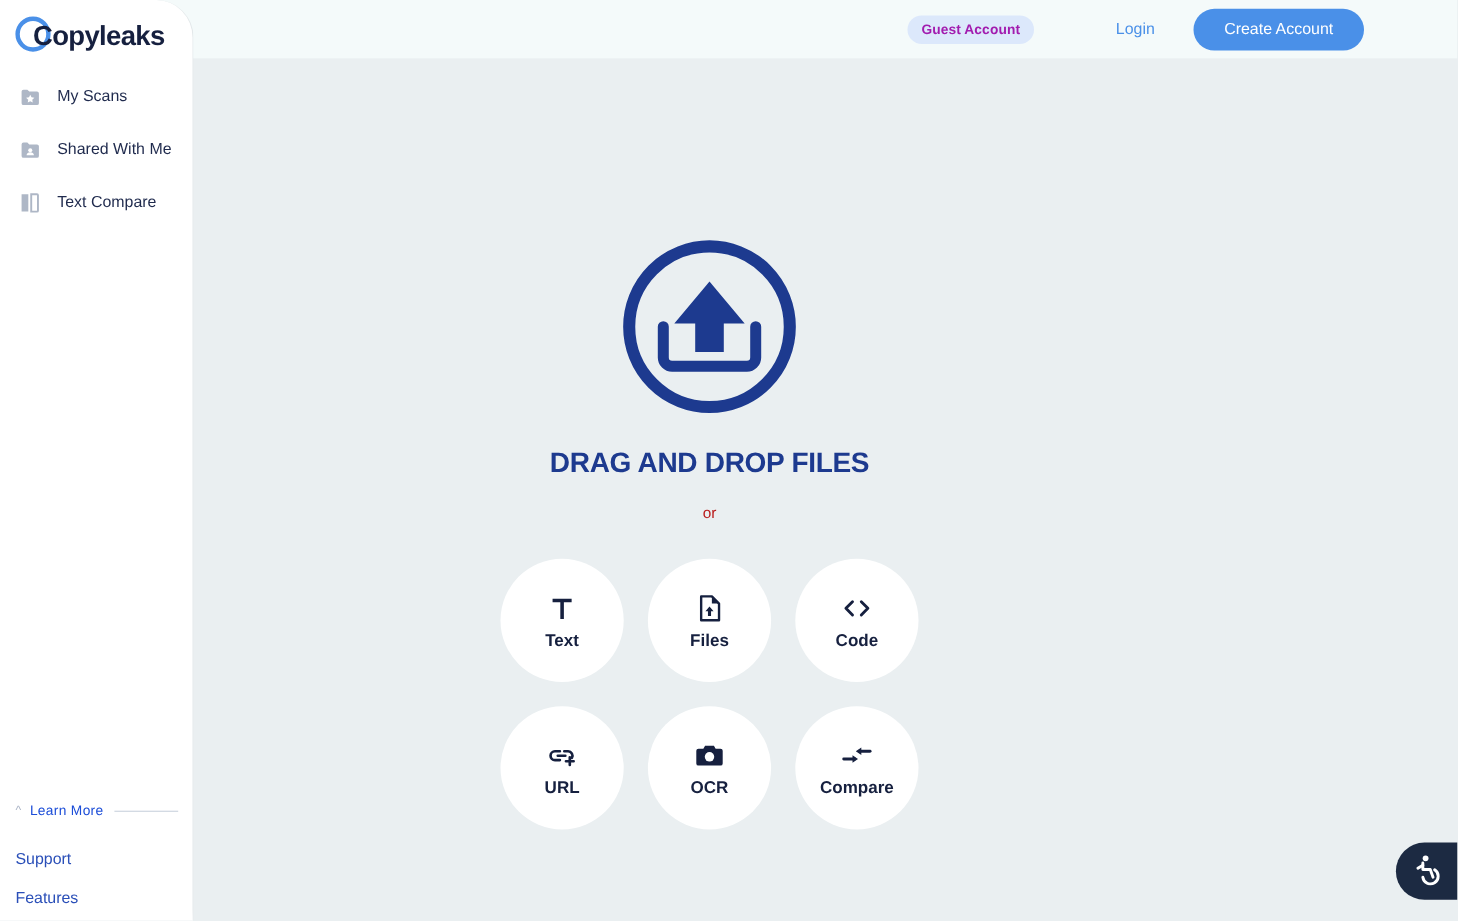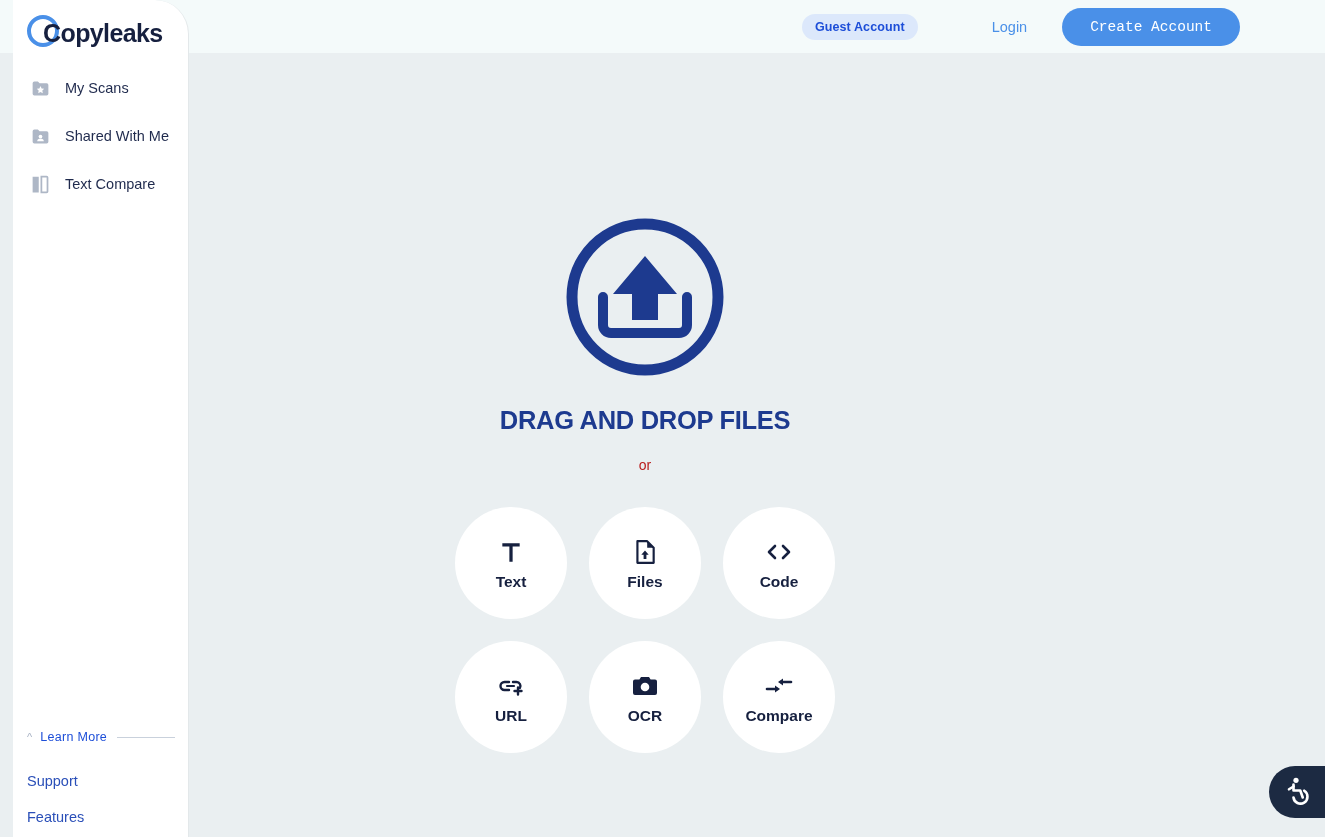--- a/index.html
+++ b/index.html
@@ -25,21 +25,21 @@
     background: #f4fafa;
     display: flex;
     align-items: center;
     justify-content: flex-end;
     padding-right: 85px;
     z-index: 5;
   }
 
   .guest-badge {
     background: #dce8fb;
-    color: #1d4ed8;
+    color: #a21caf;
     font-size: 12.5px;
     font-weight: bold;
     padding: 6px 13px;
     border-radius: 13px;
     letter-spacing: 0.1px;
   }
 
   .login-link {
     color: #4a90e8;
     font-size: 14.5px;
@@ -50,28 +50,28 @@
 
   .create-account-btn {
     margin-left: 35px;
     background: #4a90e8;
     color: #ffffff;
     font-size: 14.5px;
     border: none;
     border-radius: 20px;
     padding: 11px 28px;
     cursor: pointer;
-    font-family: Liberation Mono, monospace;
+    font-family: Liberation Sans, sans-serif;
     white-space: nowrap;
   }
 
   
   .sidebar {
     position: absolute;
-    top: 0; left: 13px;
+    top: 0; left: 0;
     width: 176px;
     height: 837px;
     background: #ffffff;
     border-top-right-radius: 34px;
     border-right: 1px solid #e3e8ea;
     z-index: 10;
     overflow: hidden;
   }
 
   .logo-wrap {

